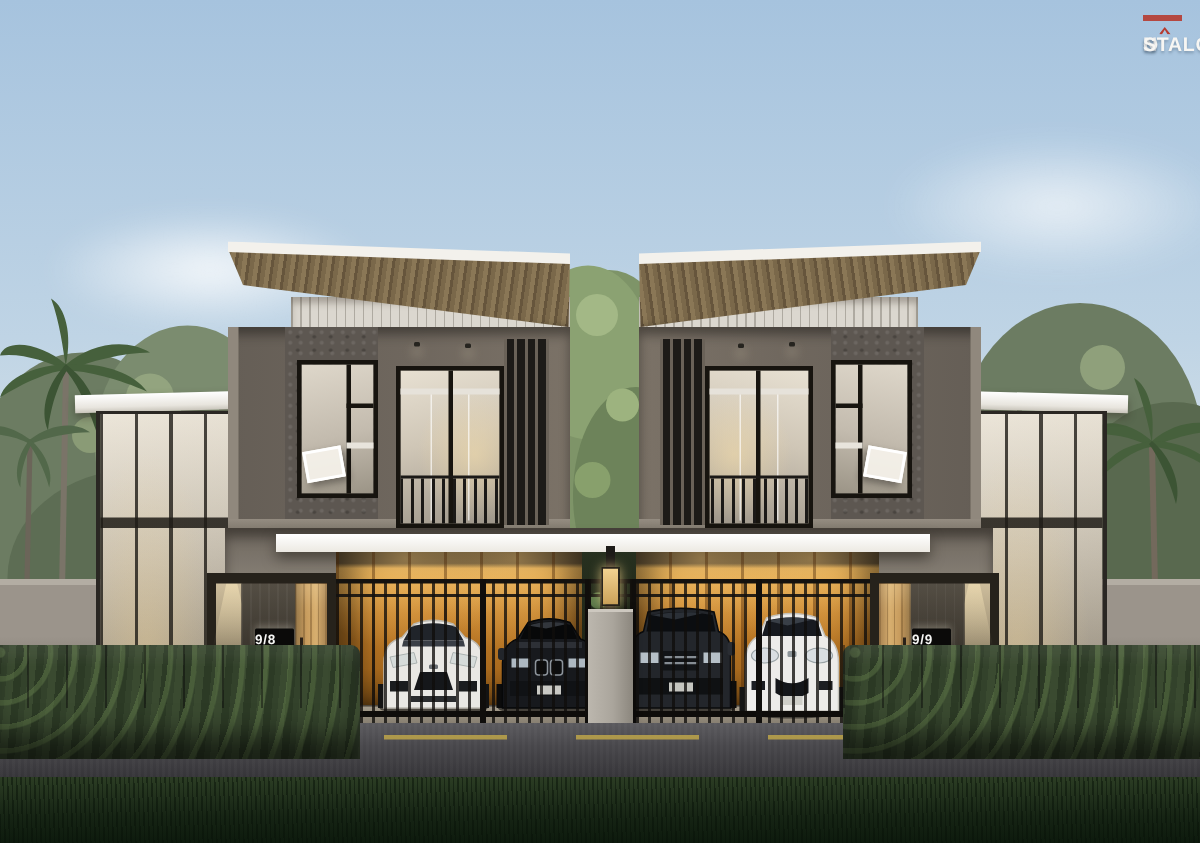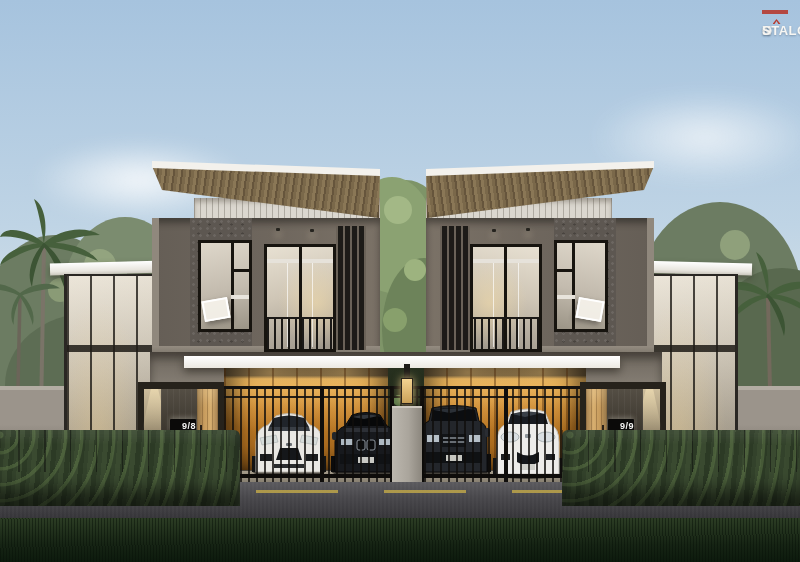--- a/index.html
+++ b/index.html
@@ -94,21 +94,21 @@
   .fence .rail-2{left:0;top:10px;width:100%;height:2px;background:rgba(20,18,15,.9);}
   .fence .rail-bot{left:0;top:88px;width:100%;height:4px;background:#0e0c0a;}
   .fence .post{top:0;width:4px;height:100%;background:#100e0c;}
 
   
   .ent{top:382px;width:86px;height:100px;border-top:7px solid #26221b;border-left:6px solid #26221b;border-right:6px solid #26221b;background:#241f1a;}
   .ent-l{left:138px;} .ent-r{left:580px;transform:scaleX(-1);}
   .ent .lit-wall{left:0;top:0;width:17px;height:93px;background:linear-gradient(to bottom,#cdbd9c,#8e8167 55%,#554d40);}
   .ent .cone{left:-2px;top:0;width:26px;height:42px;clip-path:polygon(34% 0,62% 0,100% 100%,0 100%);background:linear-gradient(to bottom,rgba(255,236,190,.5),rgba(255,236,190,0));}
   .ent .mid{left:17px;top:0;width:36px;height:93px;background:repeating-linear-gradient(90deg,rgba(255,255,255,.04) 0 1px,transparent 1px 6px),linear-gradient(to bottom,#544e44,#39342c 50%,#27231d);}
-  .ent .plaque{left:26px;top:30px;width:26px;height:14px;background:#0b0a09;border-radius:1px;box-shadow:0 -2px 5px rgba(255,250,235,.25);color:#f6f6f4;font-size:9px;font-weight:bold;letter-spacing:.5px;text-align:right;line-height:14px;}
+  .ent .plaque{left:26px;top:30px;width:26px;height:14px;background:#0b0a09;border-radius:1px;box-shadow:0 -2px 5px rgba(255,250,235,.25);color:#f6f6f4;font-size:9px;font-weight:bold;letter-spacing:.5px;text-align:left;line-height:14px;}
   .ent-r .plaque{transform:scaleX(-1);}
   .ent .door{left:53px;top:0;width:21px;height:93px;background:repeating-linear-gradient(90deg,rgba(90,60,25,.35) 0 1px,transparent 1px 5px),linear-gradient(to right,#8a6a3c,var(--wood-door,#c79b5c) 35%,#d7ae6e 65%,#9c7544);box-shadow:inset 0 10px 12px rgba(255,235,190,.25);}
   .ent .handle{left:56px;top:36px;width:2px;height:26px;background:#2a2118;}
 
   
   .lamp-stem{left:404px;top:364px;width:6px;height:46px;background:#1d1b18;}
   .lamp-glow{left:401px;top:378px;width:12px;height:26px;background:linear-gradient(to bottom,#f3d391,#caa159);box-shadow:0 0 8px rgba(250,215,140,.8);border:1px solid #2a241c;}
   .pillar{left:392px;top:406px;width:30px;height:76px;background:linear-gradient(to right,#bcb7ae,var(--concrete,#aaa59c) 55%,#8b867d);border-top:2px solid #cdc8bf;box-shadow:2px 0 4px rgba(0,0,0,.35);}
 
   

